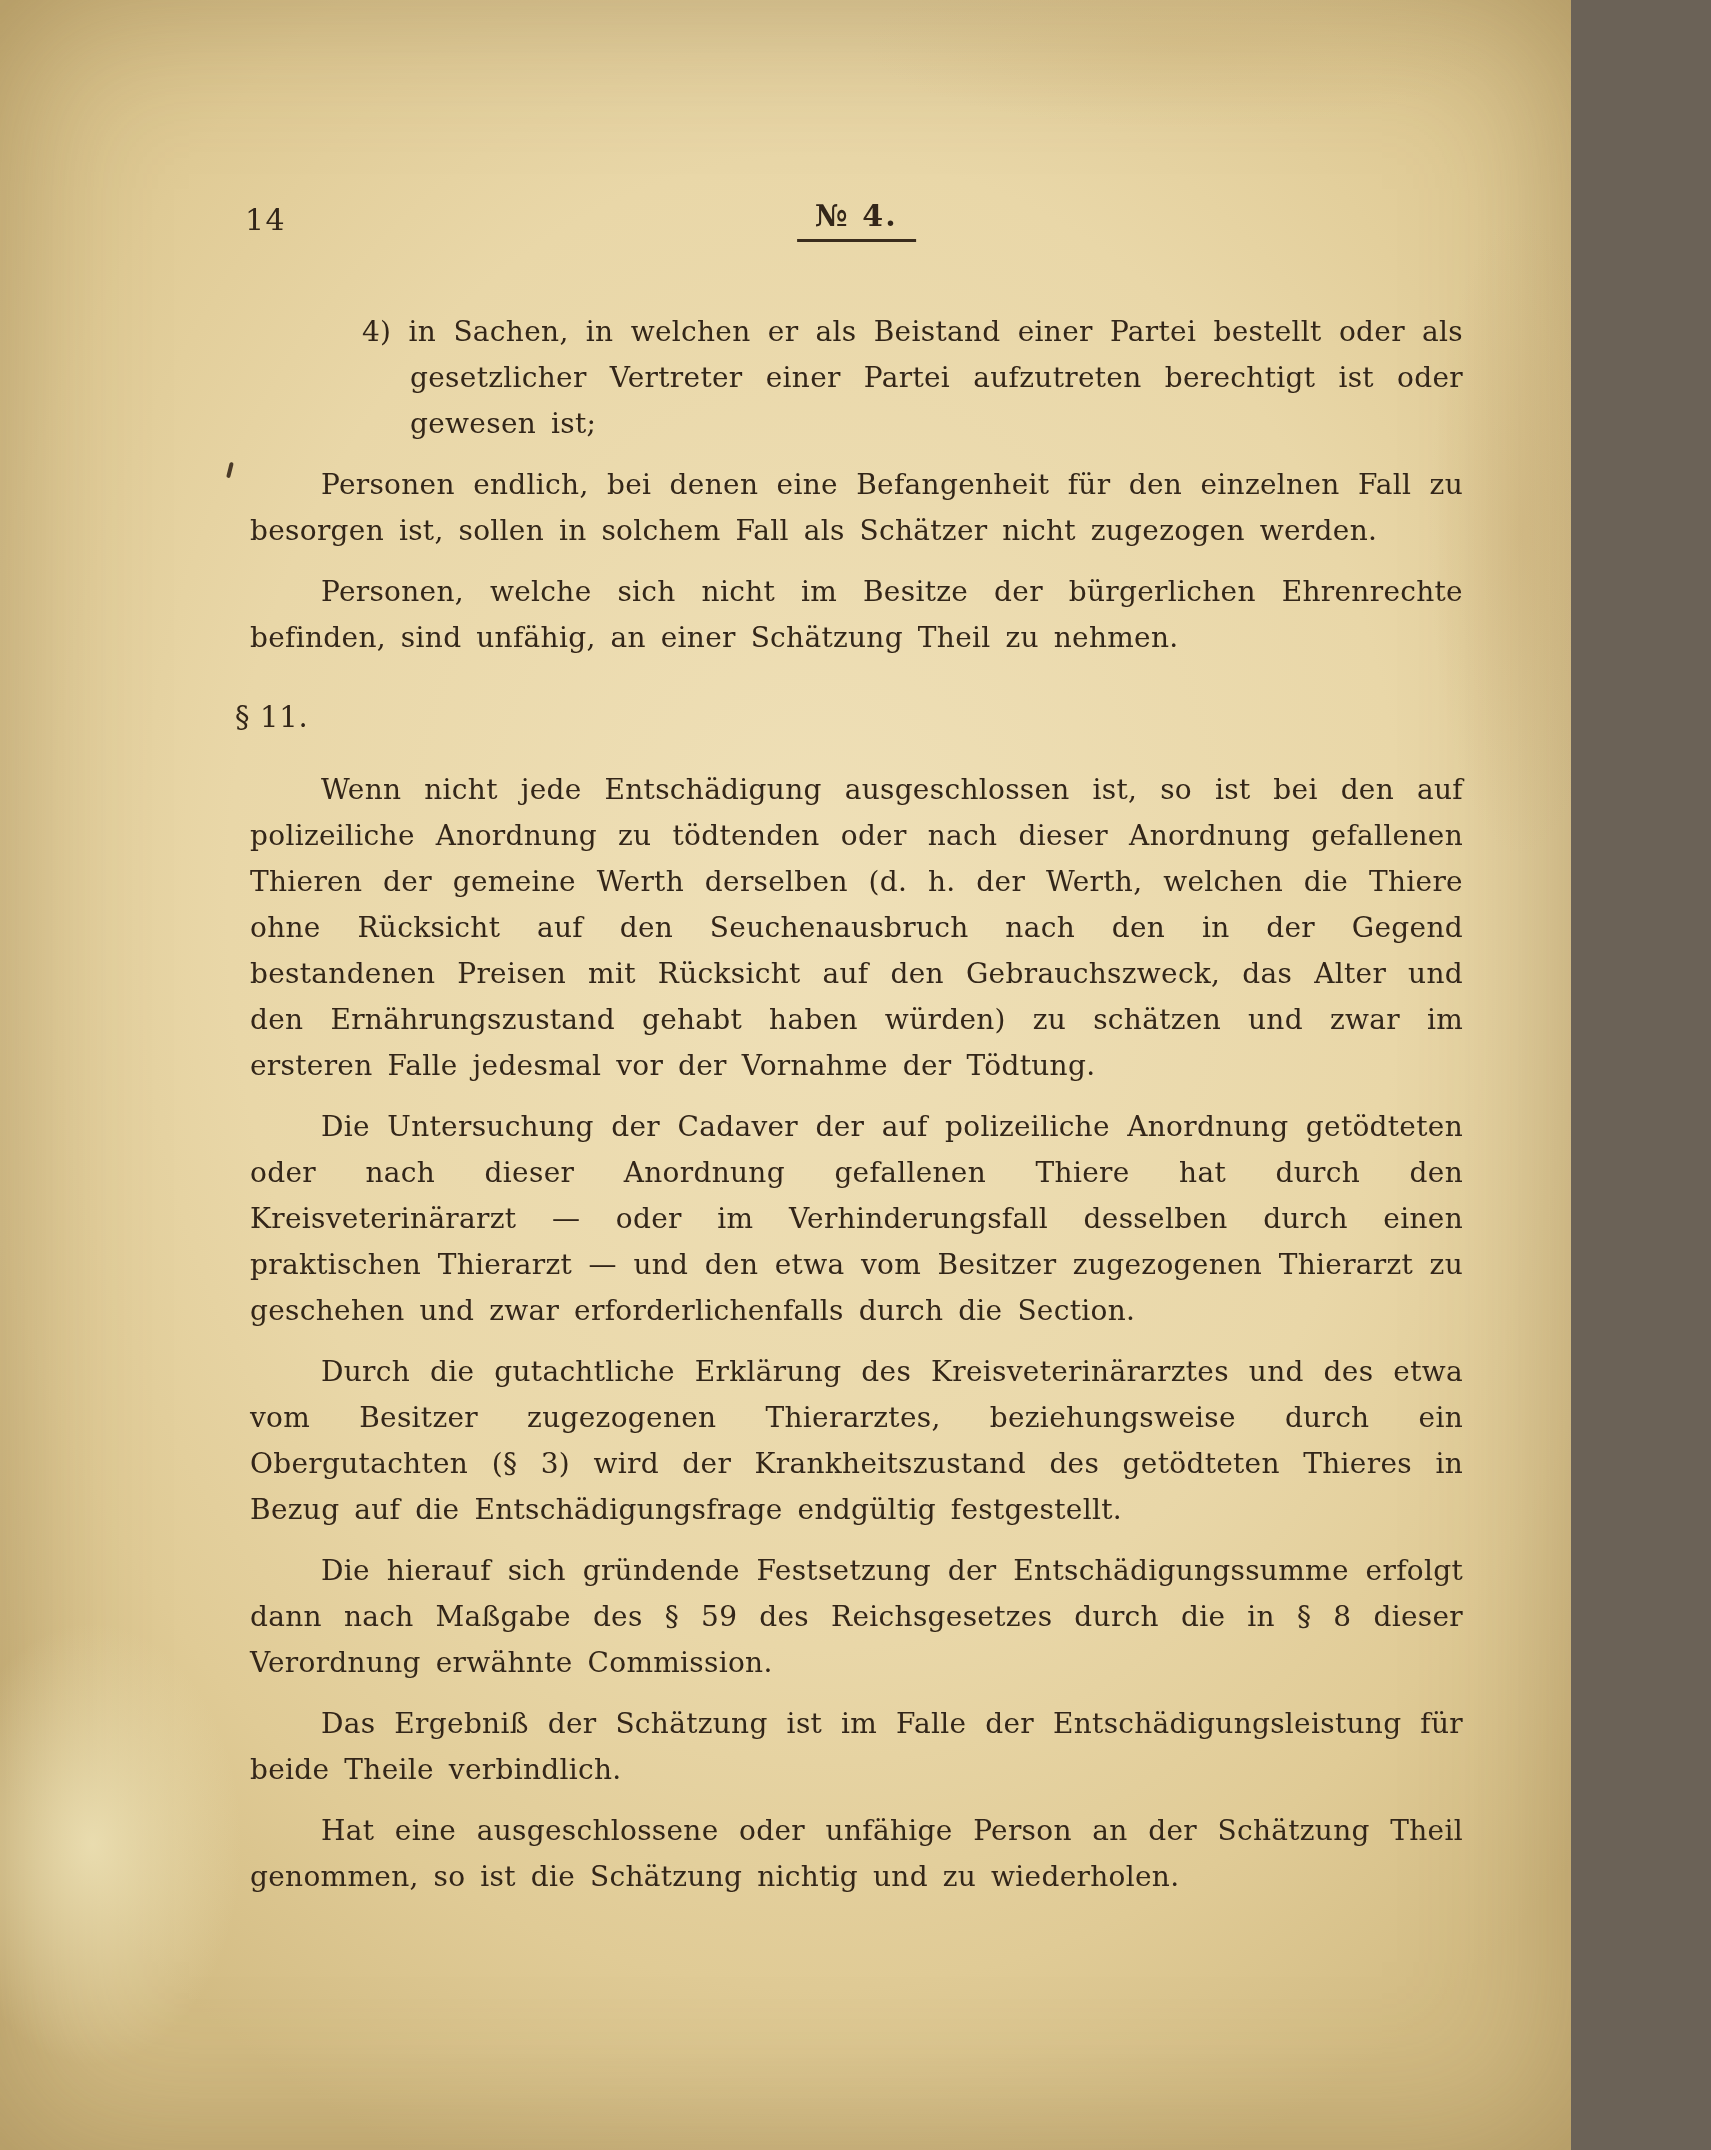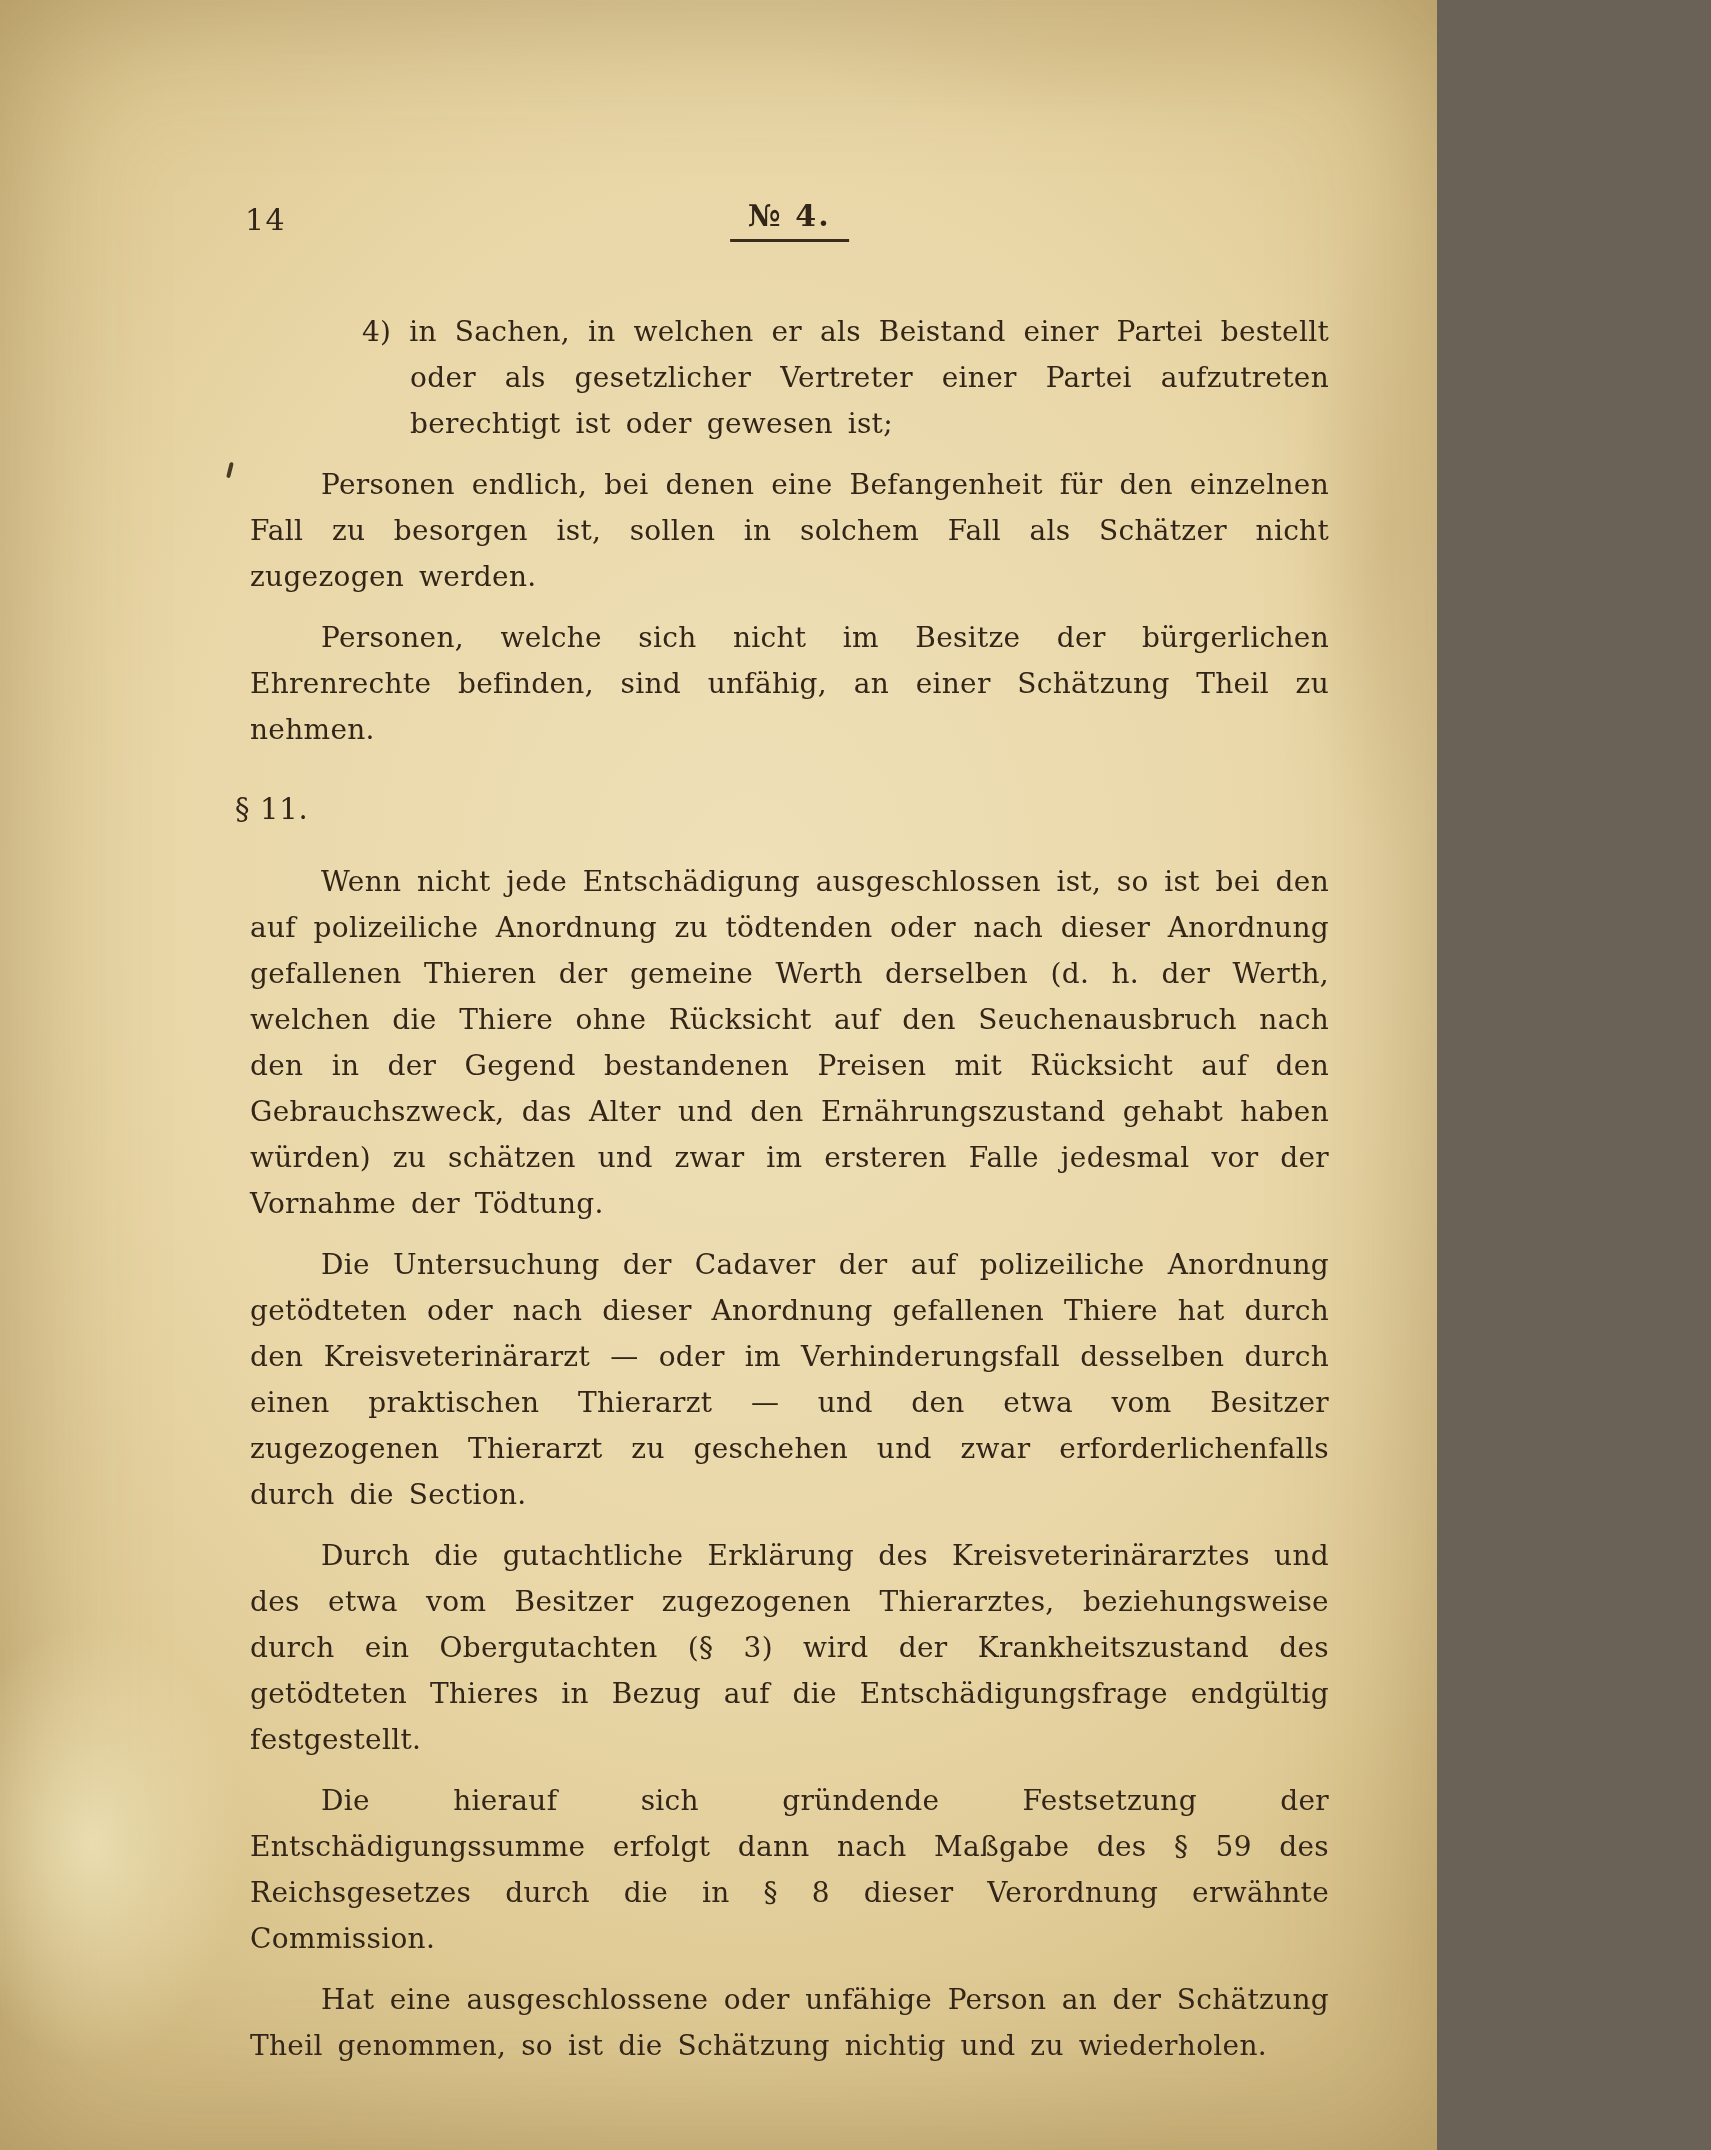--- a/index.html
+++ b/index.html
@@ -2,21 +2,21 @@
 <html style="font-size:11.4px"><head>
 <meta charset="utf-8">
 <style>
   html, body {
     margin: 0;
     padding: 0;
     background: #6b6257;
   }
   .sheet {
     position: relative;
-    width: 1437px;
+    width: 1571px;
     height: 2151px;
     overflow: hidden;
     background:
       radial-gradient(ellipse 1070px 1355px at 52% 42%, #efe0b8 0%, #e9d7a8 55%, #e0cb96 80%, #d3bc84 100%);
     box-shadow: inset 0 0 157px rgba(110, 82, 35, 0.38);
     font-family: "DejaVu Serif", "Liberation Serif", serif;
     color: #332619;
   }
   
   .blotch {
@@ -121,17 +121,18 @@
 
   <main class="text-block">
     <p class="li">4) in Sachen, in welchen er als Beistand einer Partei bestellt oder als gesetzlicher Vertreter einer Partei aufzutreten berechtigt ist oder gewesen ist;</p>
     <p>Personen endlich, bei denen eine Befangenheit für den einzelnen Fall zu besorgen ist, sollen in solchem Fall als Schätzer nicht zugezogen werden.</p>
     <p>Personen, welche sich nicht im Besitze der bürgerlichen Ehrenrechte befinden, sind unfähig, an einer Schätzung Theil zu nehmen.</p>
     <h2 class="section-heading">§ 11.</h2>
     <p>Wenn nicht jede Entschädigung ausgeschlossen ist, so ist bei den auf polizeiliche Anordnung zu tödtenden oder nach dieser Anordnung gefallenen Thieren der gemeine Werth derselben (d. h. der Werth, welchen die Thiere ohne Rücksicht auf den Seuchenausbruch nach den in der Gegend bestandenen Preisen mit Rücksicht auf den Gebrauchszweck, das Alter und den Ernährungszustand gehabt haben würden) zu schätzen und zwar im ersteren Falle jedesmal vor der Vornahme der Tödtung.</p>
     <p>Die Untersuchung der Cadaver der auf polizeiliche Anordnung getödteten oder nach dieser Anordnung gefallenen Thiere hat durch den Kreisveterinärarzt — oder im Verhinderungsfall desselben durch einen praktischen Thierarzt — und den etwa vom Besitzer zugezogenen Thierarzt zu geschehen und zwar erforderlichenfalls durch die Section.</p>
     <p>Durch die gutachtliche Erklärung des Kreisveterinärarztes und des etwa vom Besitzer zugezogenen Thierarztes, beziehungsweise durch ein Obergutachten (§ 3) wird der Krankheitszustand des getödteten Thieres in Bezug auf die Entschädigungsfrage endgültig festgestellt.</p>
     <p>Die hierauf sich gründende Festsetzung der Entschädigungssumme erfolgt dann nach Maßgabe des § 59 des Reichsgesetzes durch die in § 8 dieser Verordnung erwähnte Commission.</p>
+    <p>Das Ergebniß der Schätzung ist im Falle der Entschädigungsleistung für beide Theile verbindlich.</p>
     <p>Hat eine ausgeschlossene oder unfähige Person an der Schätzung Theil genommen, so ist die Schätzung nichtig und zu wiederholen.</p>
   </main>
 
 </div>
 
 
 </body></html>

